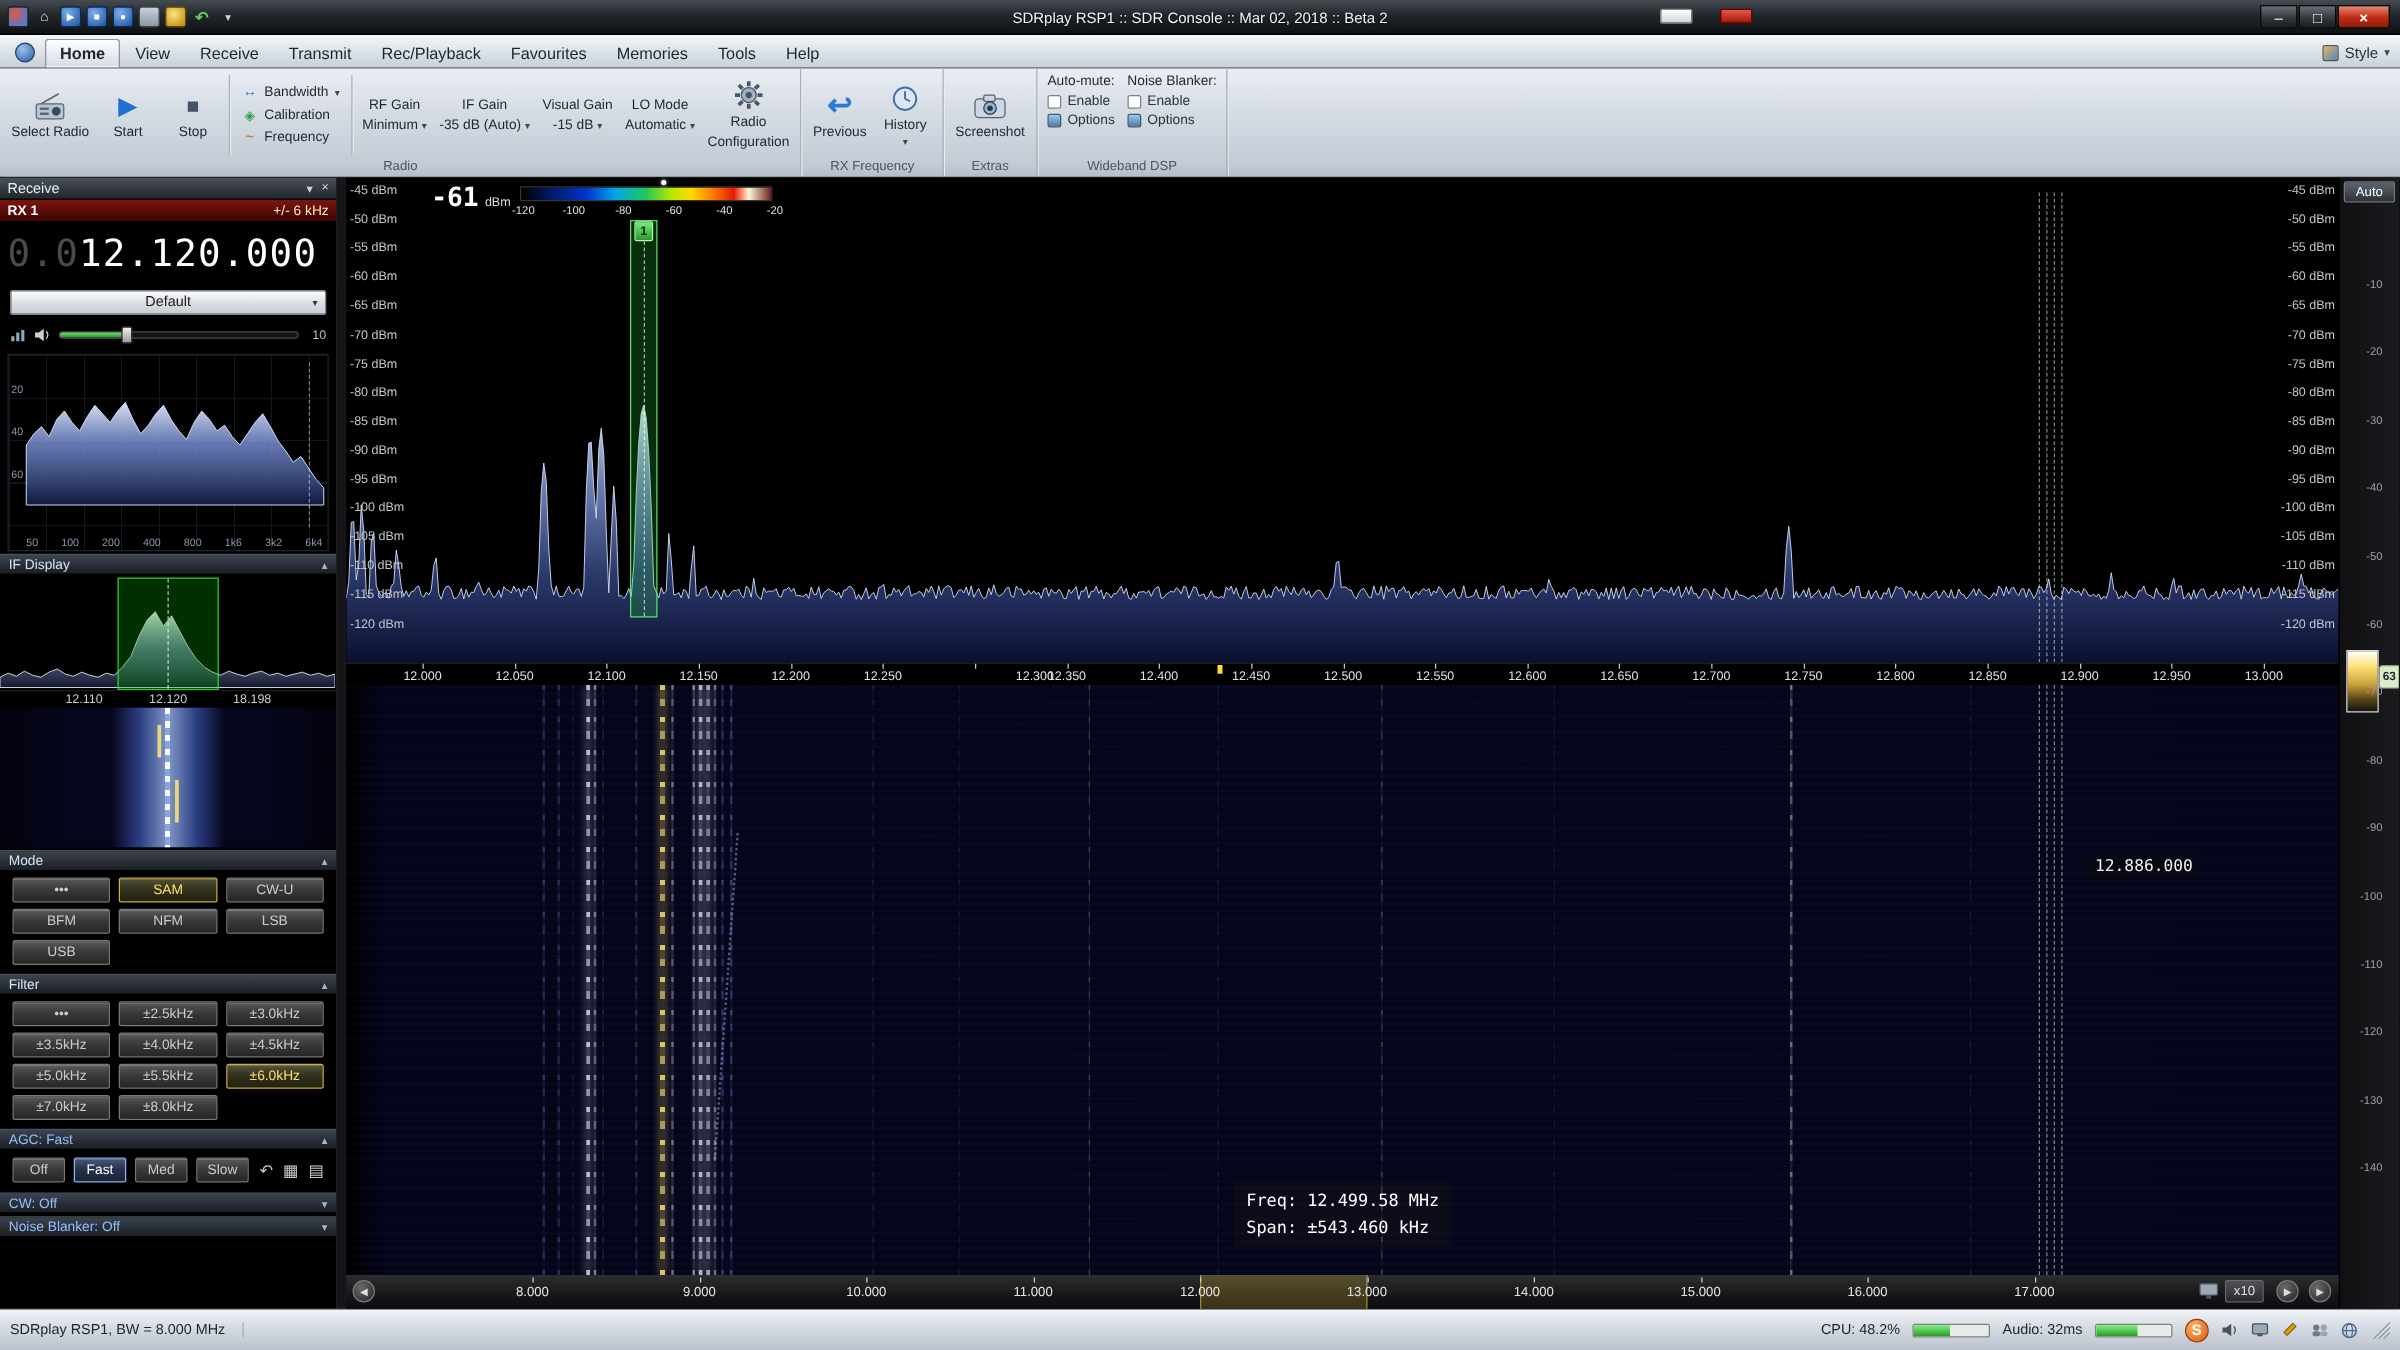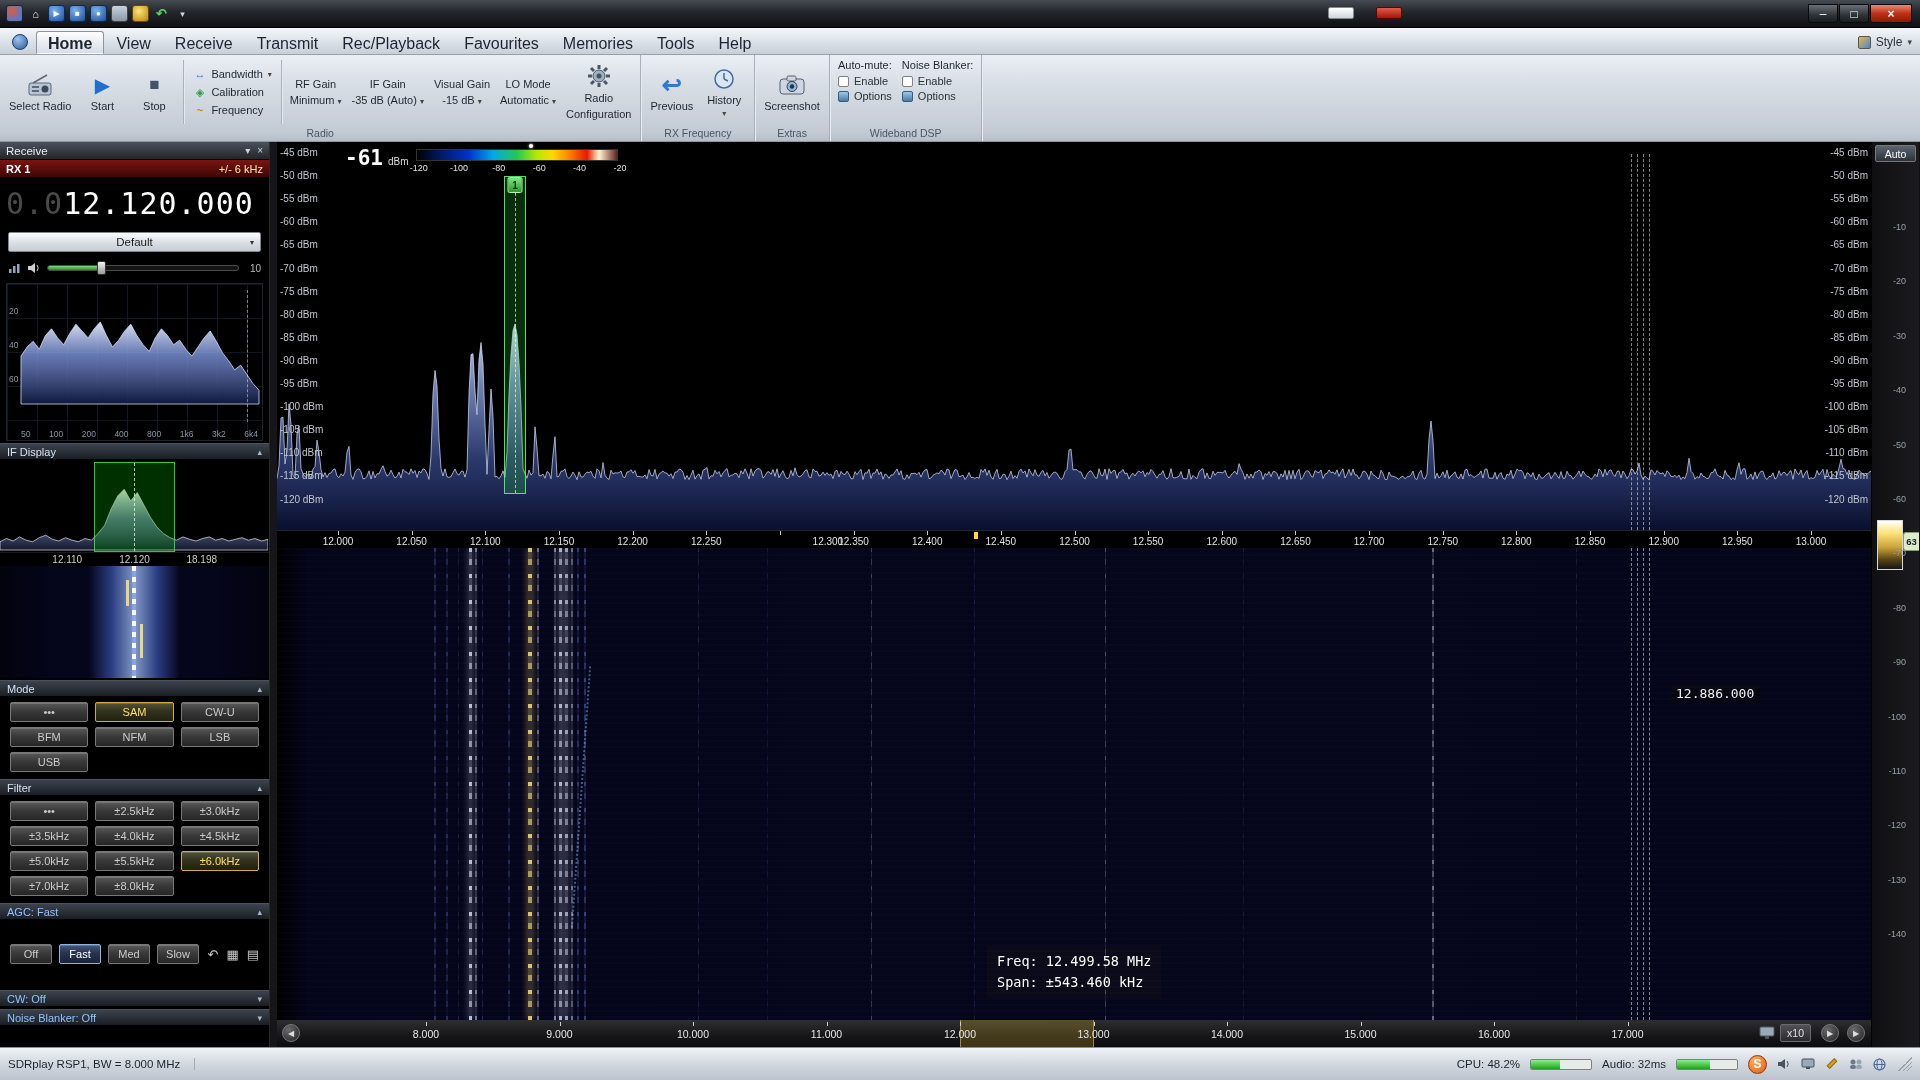--- a/index.html
+++ b/index.html
@@ -23,21 +23,21 @@
 .badge.light{background:linear-gradient(#fff,#cfd6dd);border:1px solid #888}
 .badge.red{background:linear-gradient(#e45a4a,#a01808);border:1px solid #600}
 .winbtns{margin-left:auto;display:flex;padding-right:8px;gap:1px}
 .wbtn{width:30px;height:19px;display:flex;align-items:center;justify-content:center;color:#fff;font-size:12px;background:linear-gradient(#6a7077,#2e3338 60%,#1a1d20);border:1px solid #0a0a0a;border-radius:0 0 3px 3px}
 .wbtn.close{width:42px;background:linear-gradient(#e88a70,#c03018 50%,#8c1a08);font-weight:bold}
 
 
 .menubar{height:27px;background:linear-gradient(#f4f7fa,#dde3ea 50%,#c9cfd8);display:flex;align-items:flex-end;border-bottom:1px solid #9aa1aa;padding:0 8px}
 .pearl{width:16px;height:16px;border-radius:50%;background:radial-gradient(circle at 35% 30%,#9ec3ee,#2a5a9c);margin:0 8px 4px 4px;border:1px solid #1a3a66}
 .mtabs{display:flex;height:23px}
-.mtab{padding:3px 11px 4px;font-size:16px;color:#1d2530;border-radius:3px 3px 0 0;border:1px solid transparent}
+.mtab{padding:3px 11px 4px;font-size:13px;color:#1d2530;border-radius:3px 3px 0 0;border:1px solid transparent}
 .mtab.active{background:linear-gradient(#fdfefe,#e9edf3 50%,#d8dee6);border-color:#8d949d;border-bottom-color:transparent;font-weight:bold}
 .mright{margin-left:auto;display:flex;align-items:center;gap:5px;padding-bottom:5px;color:#2a323c;font-size:12px}
 .sicon{width:13px;height:13px;border-radius:2px;background:linear-gradient(135deg,#e8b84a,#4a86d0);border:1px solid #555}
 .mright .caret{font-size:9px;color:#444}
 
 
 .ribbon{height:87px;background:linear-gradient(#eaeef4,#d6dce4 40%,#c2cad4 90%,#b6bec9);display:flex;border-bottom:1px solid #8f959d}
 .rgroup{display:flex;flex-direction:column;border-right:1px solid #a8b0ba;box-shadow:1px 0 0 #e8ecf2}
 .rbody{flex:1;display:flex;align-items:stretch;padding:3px 4px 0}
 .rlabel{height:15px;text-align:center;font-size:10.5px;color:#4a5560;line-height:14px}
@@ -101,21 +101,21 @@
 .if-green:after{content:"";position:absolute;left:50%;top:0;bottom:0;border-left:1px dashed rgba(255,255,255,.7)}
 .if-scale{position:relative;height:14px;background:#000;flex:none;border-top:1px solid #1a1a1a}
 .ifl{position:absolute;top:1px;transform:translateX(-50%);font-size:10px;color:#ccc}
 .if-wf{position:relative;height:112px;background:linear-gradient(90deg,#03030e,#05051c 20%,#05051c 80%,#03030e);flex:none;overflow:hidden}
 .if-band{position:absolute;left:33%;width:34%;top:0;bottom:0;background:linear-gradient(90deg,transparent,rgba(90,130,255,.45) 25%,rgba(170,200,255,.75) 50%,rgba(90,130,255,.45) 75%,transparent)}
 .if-core{position:absolute;left:49%;width:4px;top:0;bottom:0;background:repeating-linear-gradient(180deg,rgba(255,255,255,.95) 0 5px,rgba(150,180,255,.5) 5px 11px)}
 .if-fleck{position:absolute;width:3px;background:#ffe87a;opacity:.85}
 .btn-grid{display:grid;grid-template-columns:repeat(3,1fr);gap:5px 7px;padding:5px 10px;flex:none}
 .sbtn{height:20px;background:linear-gradient(#5a5a5a,#3a3a3a 45%,#262626);border:1px solid #787878;border-radius:2px;color:#ccc;font-size:11px;display:flex;align-items:center;justify-content:center;box-shadow:inset 0 1px rgba(255,255,255,.18)}
 .sbtn.selected{color:#ffe066;border-color:#cfae3a;background:linear-gradient(#53523a,#33321f 45%,#22210f)}
-.agc-row{display:flex;align-items:center;gap:7px;padding:24px 10px;flex:none}
+.agc-row{display:flex;align-items:center;gap:7px;padding:6px 10px;flex:none}
 .agc-row .sbtn{width:42px;flex:none}
 .agc-row .sbtn.selected{color:#fff;border-color:#8ab4e8;background:linear-gradient(#46587a,#27334e 45%,#1a2336)}
 .agc-icons{margin-left:auto;display:flex;gap:8px;color:#c8c8c8;font-size:13px}
 
 
 .spectrum{position:relative;height:388px;background:#000;overflow:hidden}
 .spectrum svg{position:absolute;left:0;top:0}
 .db-col{position:absolute;top:0;bottom:0;width:58px;pointer-events:none}
 #db-left{left:3px;text-align:left}
 #db-right{right:3px;text-align:right}
@@ -178,20 +178,21 @@
       <span class="qicon app"></span>
       <span class="qicon">⌂</span>
       <span class="qicon round">▶</span>
       <span class="qicon round">■</span>
       <span class="qicon round">●</span>
       <span class="qicon cam"></span>
       <span class="qicon gear"></span>
       <span class="qicon green">↶</span>
       <span class="qicon caret">▾</span>
     </div>
+    <div class="title">SDRplay RSP1 :: SDR Console :: Mar 02, 2018 :: Beta 2</div>
     <div class="tbadges">
       <span class="badge light"></span>
       <span class="badge red"></span>
     </div>
     <div class="winbtns">
       <span class="wbtn">–</span>
       <span class="wbtn">□</span>
       <span class="wbtn close">×</span>
     </div>
   </div>

